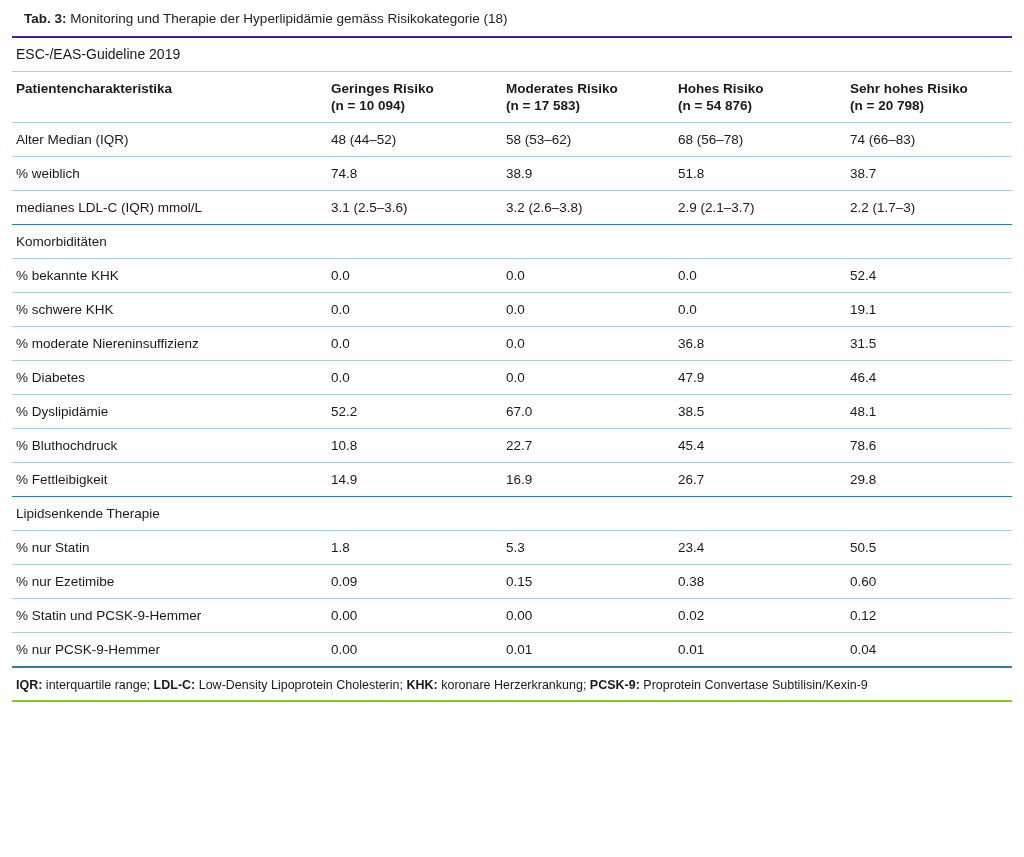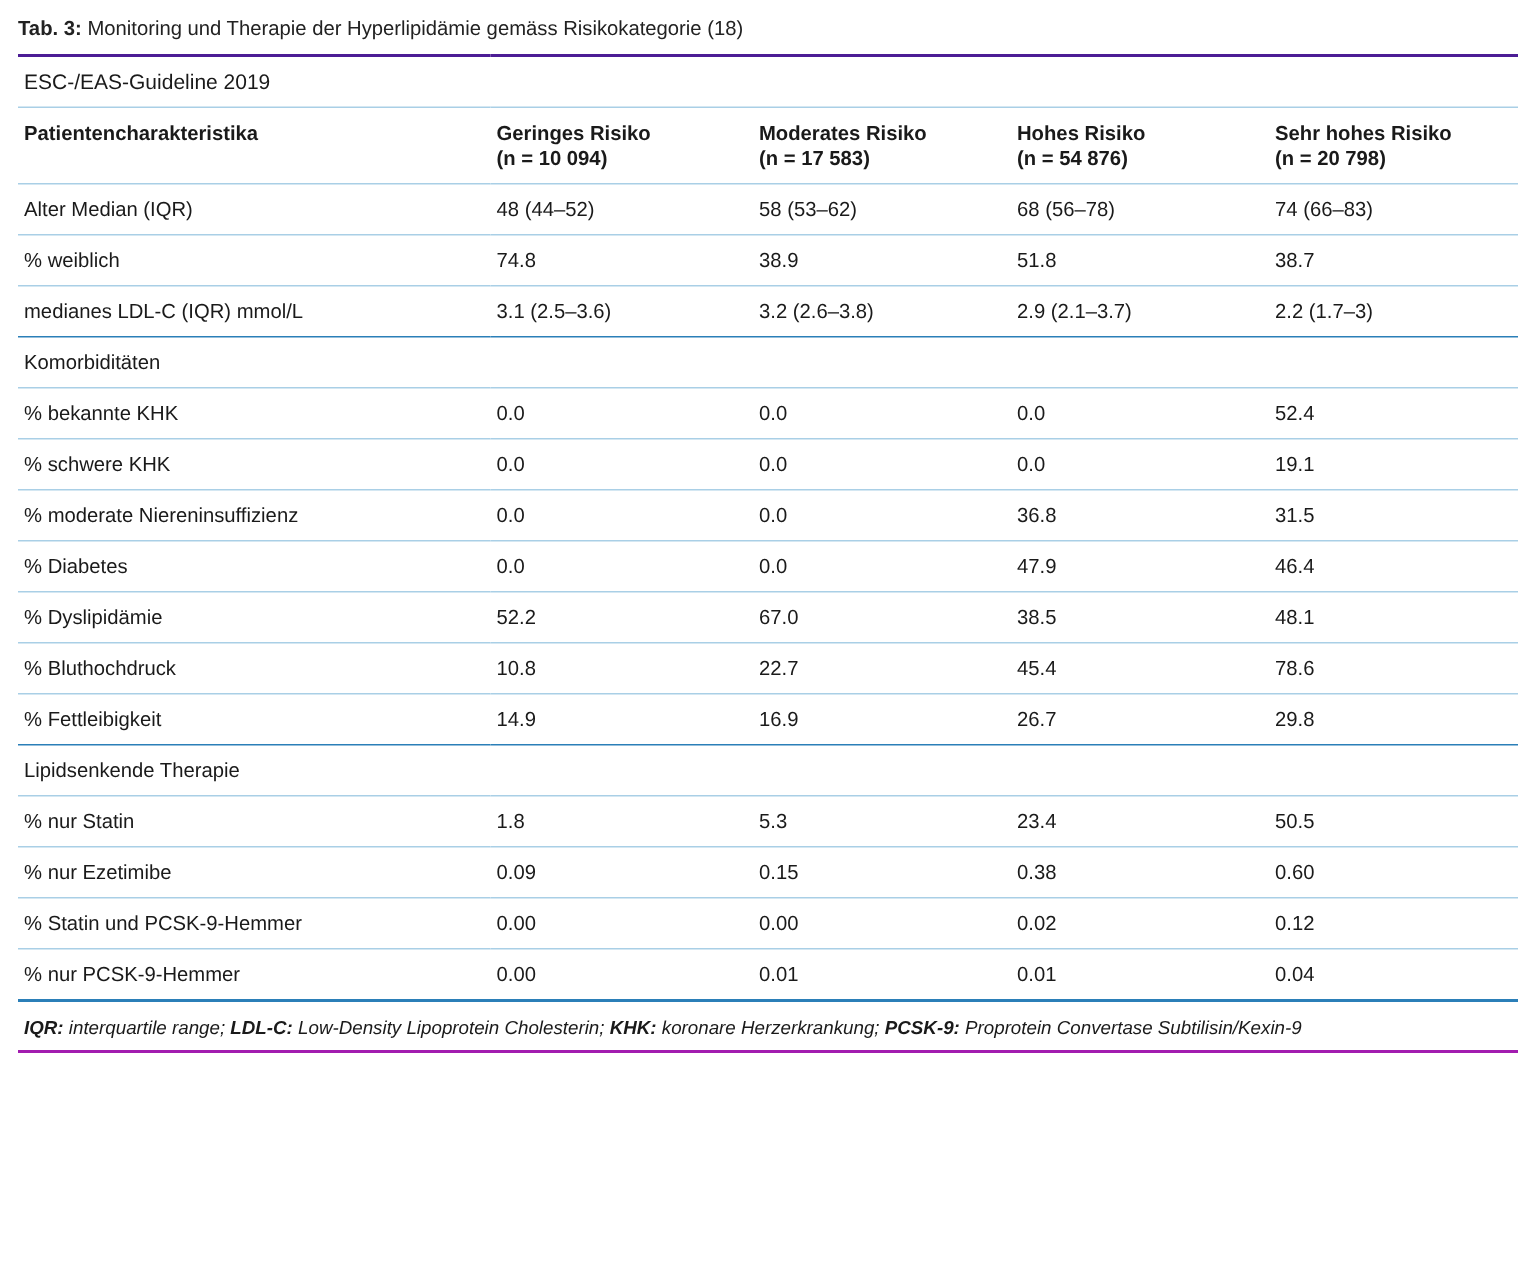--- a/index.html
+++ b/index.html
@@ -20,20 +20,21 @@
     padding: 8px 12px 0 12px;
   }
   .caption {
     font-size: 13.5px;
     line-height: 18px;
     color: #222;
     margin: 2px 0 8px 0;
   }
   .caption .caption-label {
     font-weight: bold;
+    margin-left: 12px;
   }
   table.data {
     width: 1000px;
     border-collapse: collapse;
     table-layout: fixed;
     font-size: 13.5px;
   }
   table.data col.c0 { width: 315px; }
   table.data col.c1 { width: 175px; }
   table.data col.c2 { width: 172px; }
@@ -80,23 +81,22 @@
     font-size: 12.5px;
     line-height: 18px;
     color: #1a1a1a;
     width: 1000px;
     padding: 8px 4px 6px 4px;
     box-sizing: border-box;
   }
   .footnote b { font-weight: bold; }
   .foot-wrap {
     border-top: 2px solid #2b7fb8;
-    border-bottom: 2px solid #a21caf;
+    border-bottom: 2px solid #84cc16;
     width: 1000px;
-    font-style: italic;
   }
   .header-sub {
     display: block;
     font-weight: bold;
   }
 </style>
 </head>
 <body>
 
 <div class="page">

